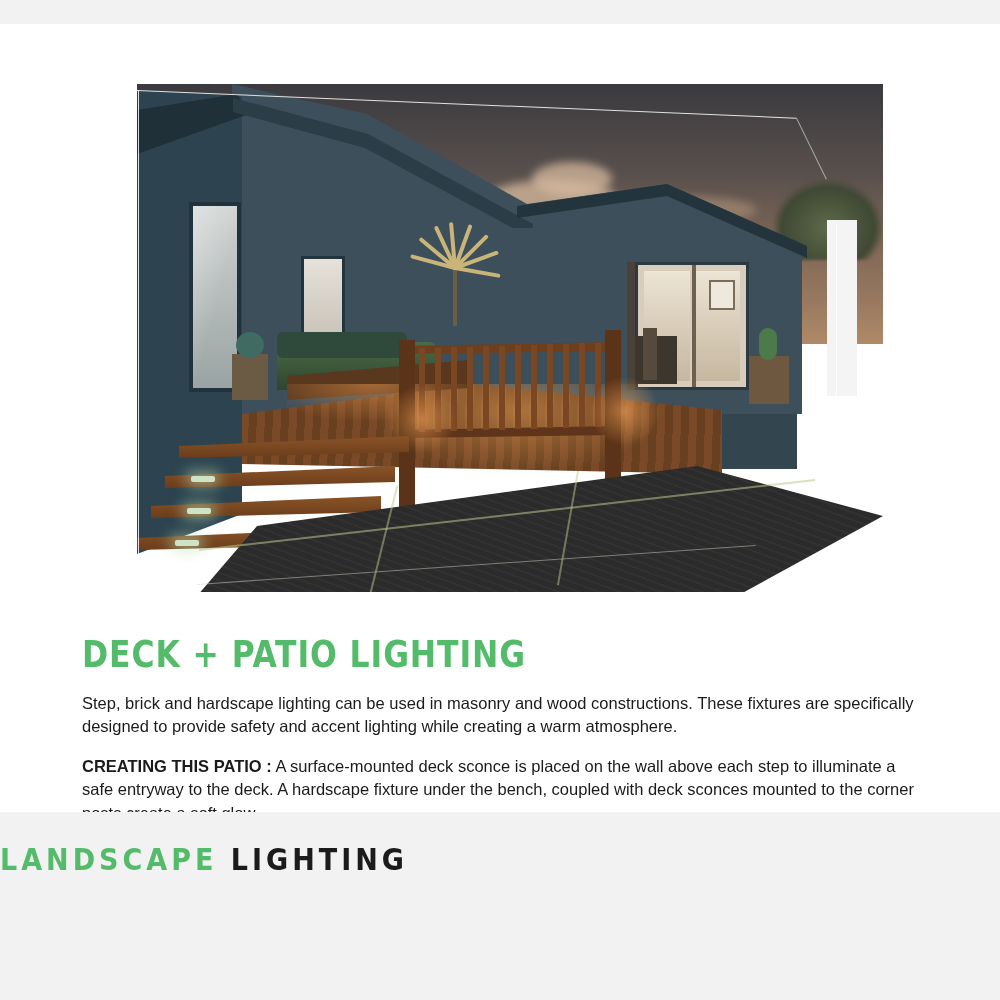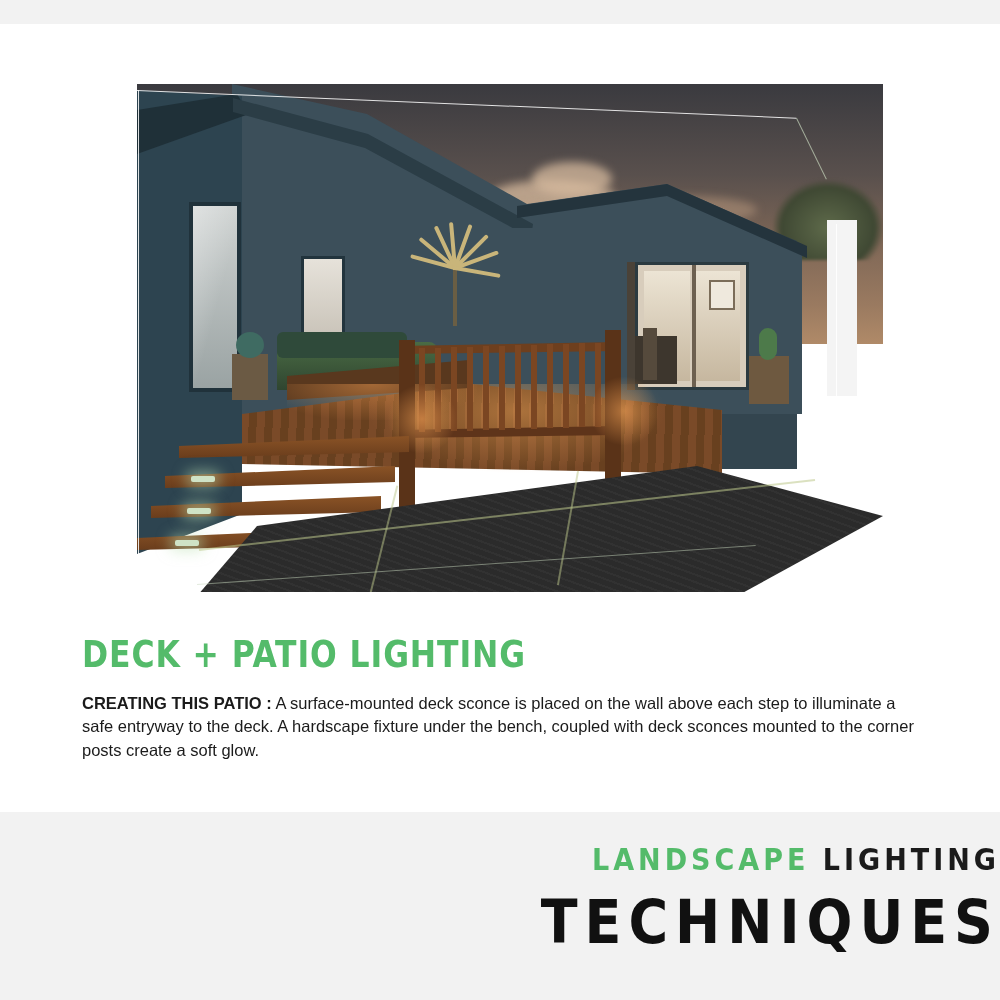--- a/index.html
+++ b/index.html
@@ -405,21 +405,21 @@
   .footer {
     position: absolute;
     left: 0; top: 812px;
     width: 1000px; height: 188px;
     background: #f2f2f2;
   }
   .footer-inner {
     position: absolute;
     left: 0; top: 30px;
     width: 1000px;
-    text-align: right;
+    text-align: left;
   }
   .footer-line1 {
     font-family: "DejaVu Sans Condensed", "Liberation Sans Narrow", "Liberation Sans", sans-serif;
     font-size: 30px;
     font-weight: bold;
     letter-spacing: 4px;
     color: #1b1b1b;
   }
   .footer-line1 .green { color: #54bb6a; }
   .footer-line2 {
@@ -533,27 +533,27 @@
         <div class="guide g-top"></div>
         <div class="guide g-left"></div>
         <div class="guide g-right"></div>
         <div class="guide g-d1"></div>
         <div class="guide g-d2"></div>
       </div>
     </div>
 
     <div class="content">
       <h1 class="headline">DECK + PATIO LIGHTING</h1>
+      <p class="para">Step, brick and hardscape lighting can be used in masonry and wood constructions. These fixtures are specifically designed to provide safety and accent lighting while creating a warm atmosphere.</p>
       <p class="para"><b>CREATING THIS PATIO :</b><span> A surface-mounted deck sconce is placed on the wall above each step to illuminate a safe entryway to the deck. A hardscape fixture under the bench, coupled with deck sconces mounted to the corner posts create a soft glow.</span></p>
     </div>
   </div>
 
   <div class="footer">
     <div class="footer-inner">
       <div class="footer-line1">
         <span class="green">LANDSCAPE</span>
         <span>LIGHTING</span>
       </div>
-      <div class="footer-line2">TECHNIQUES</div>
     </div>
   </div>
 
 </div>
 
 </body></html>

